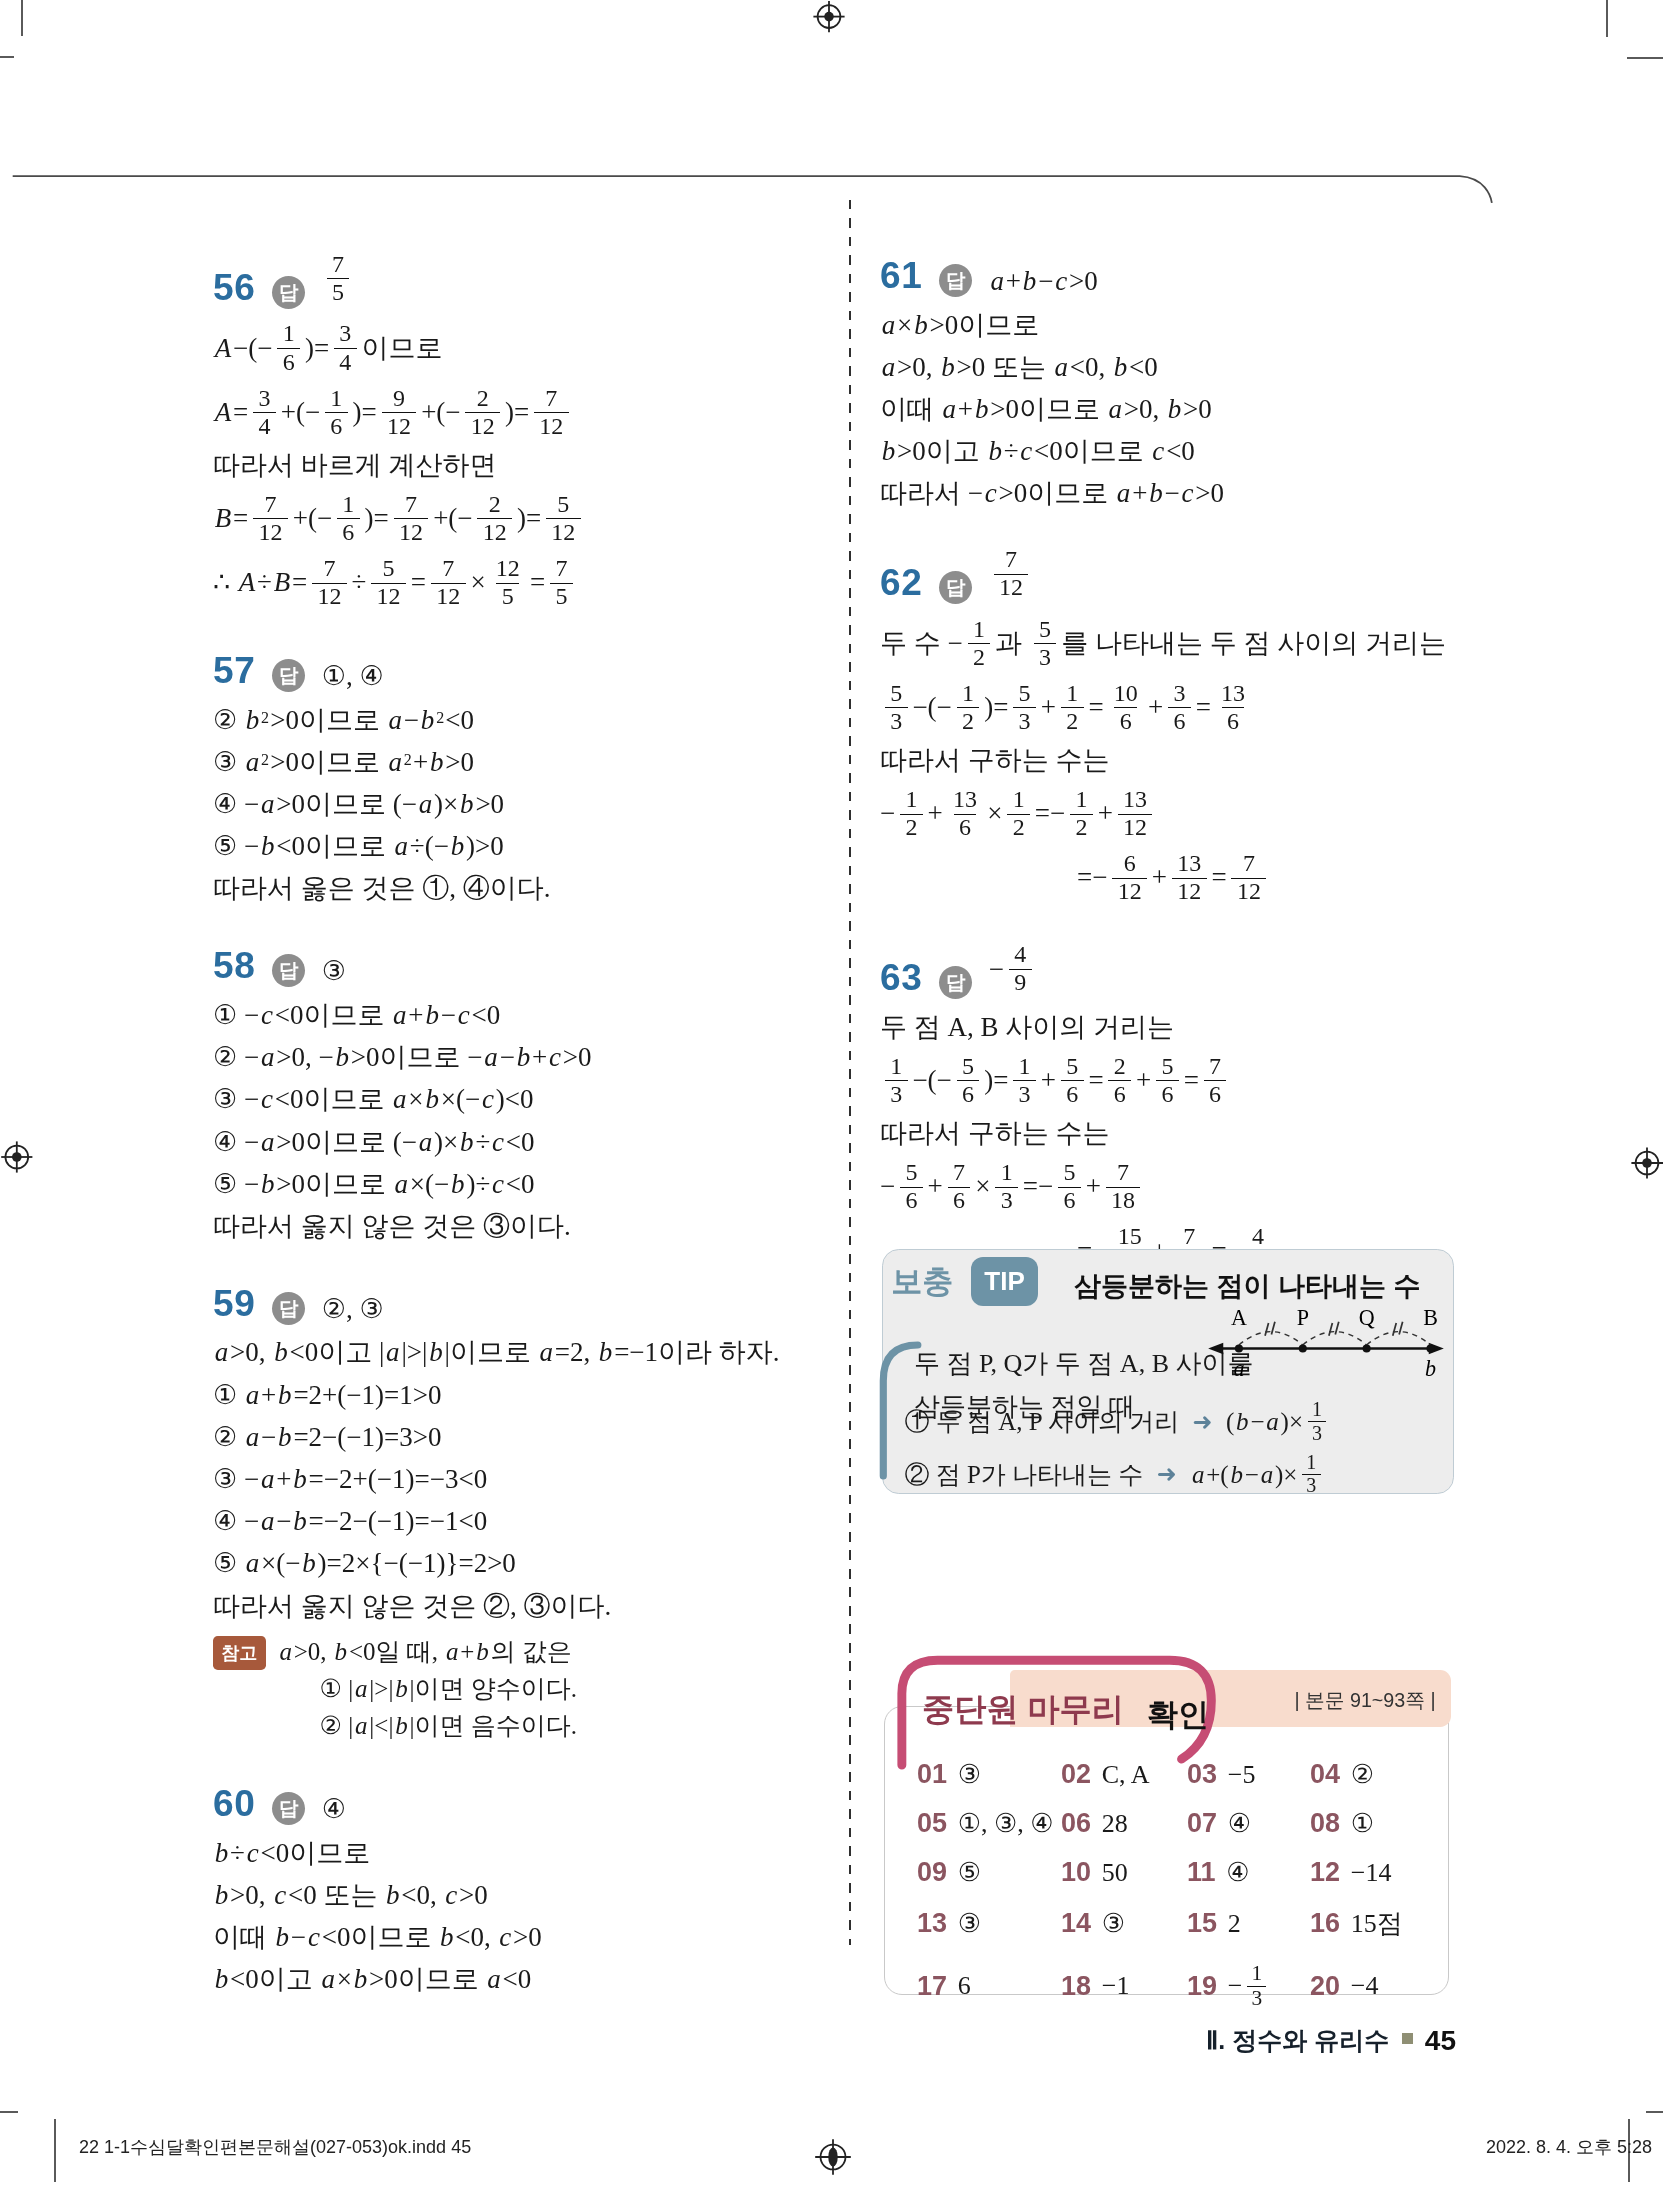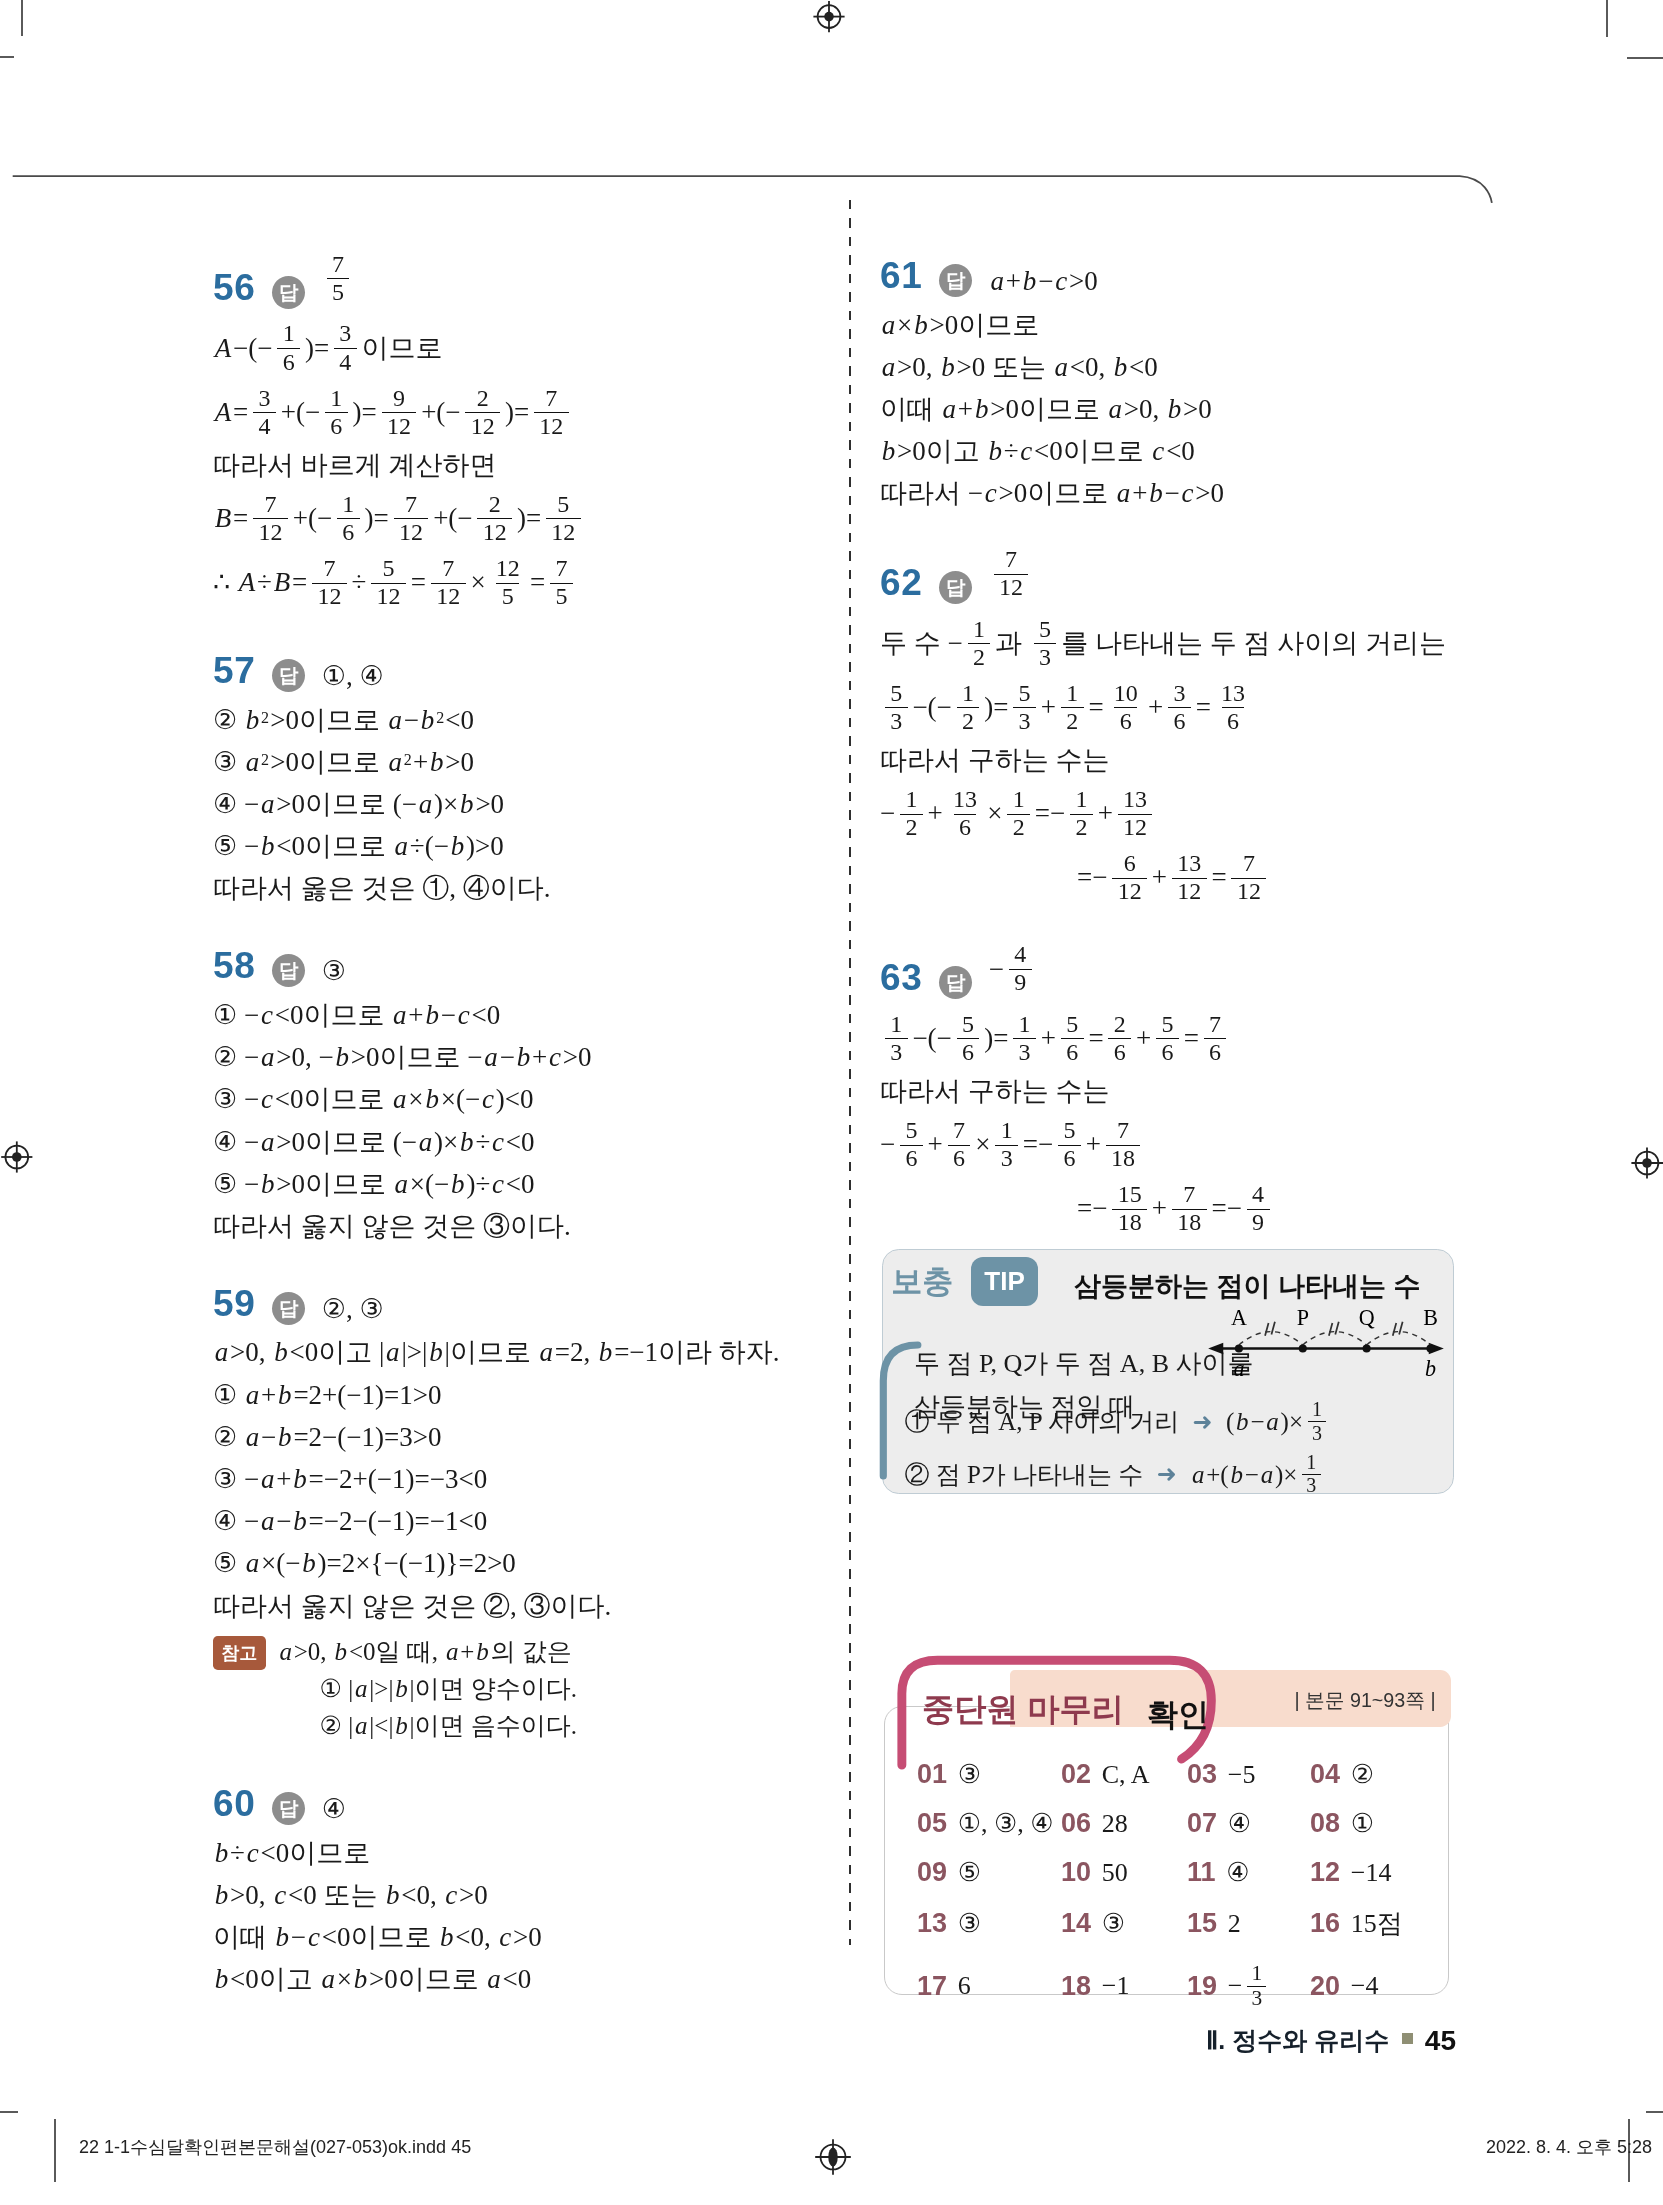--- a/index.html
+++ b/index.html
@@ -688,20 +688,23 @@
         <span class="ans-val">
             <span class="mt">−</span>
             <span class="frac">
               <span class="fn">4</span>
               <span class="fd">9</span>
             </span>
           </span>
       </div>
       <div>
           <div class="line">
+            <span class="mt">두 점 A, B 사이의 거리는</span>
+          </div>
+          <div class="line">
             <span class="frac">
               <span class="fn">1</span>
               <span class="fd">3</span>
             </span>
             <span class="mt">−(−</span>
             <span class="frac">
               <span class="fn">5</span>
               <span class="fd">6</span>
             </span>
             <span class="mt">)=</span>

